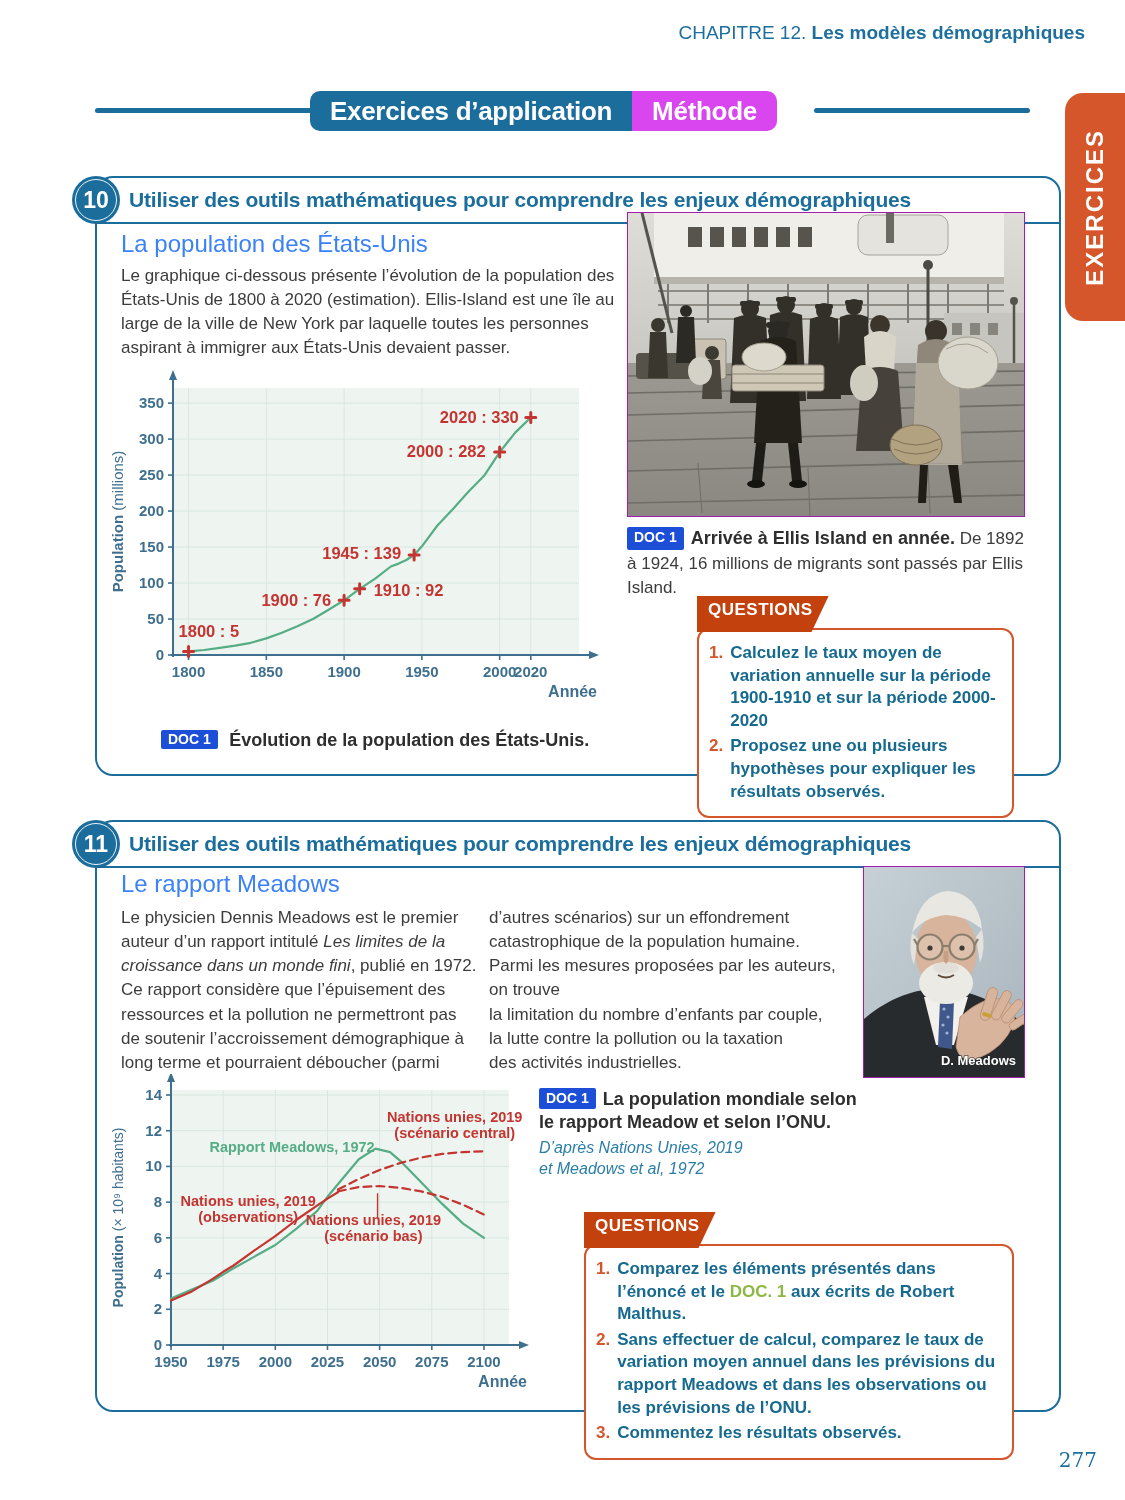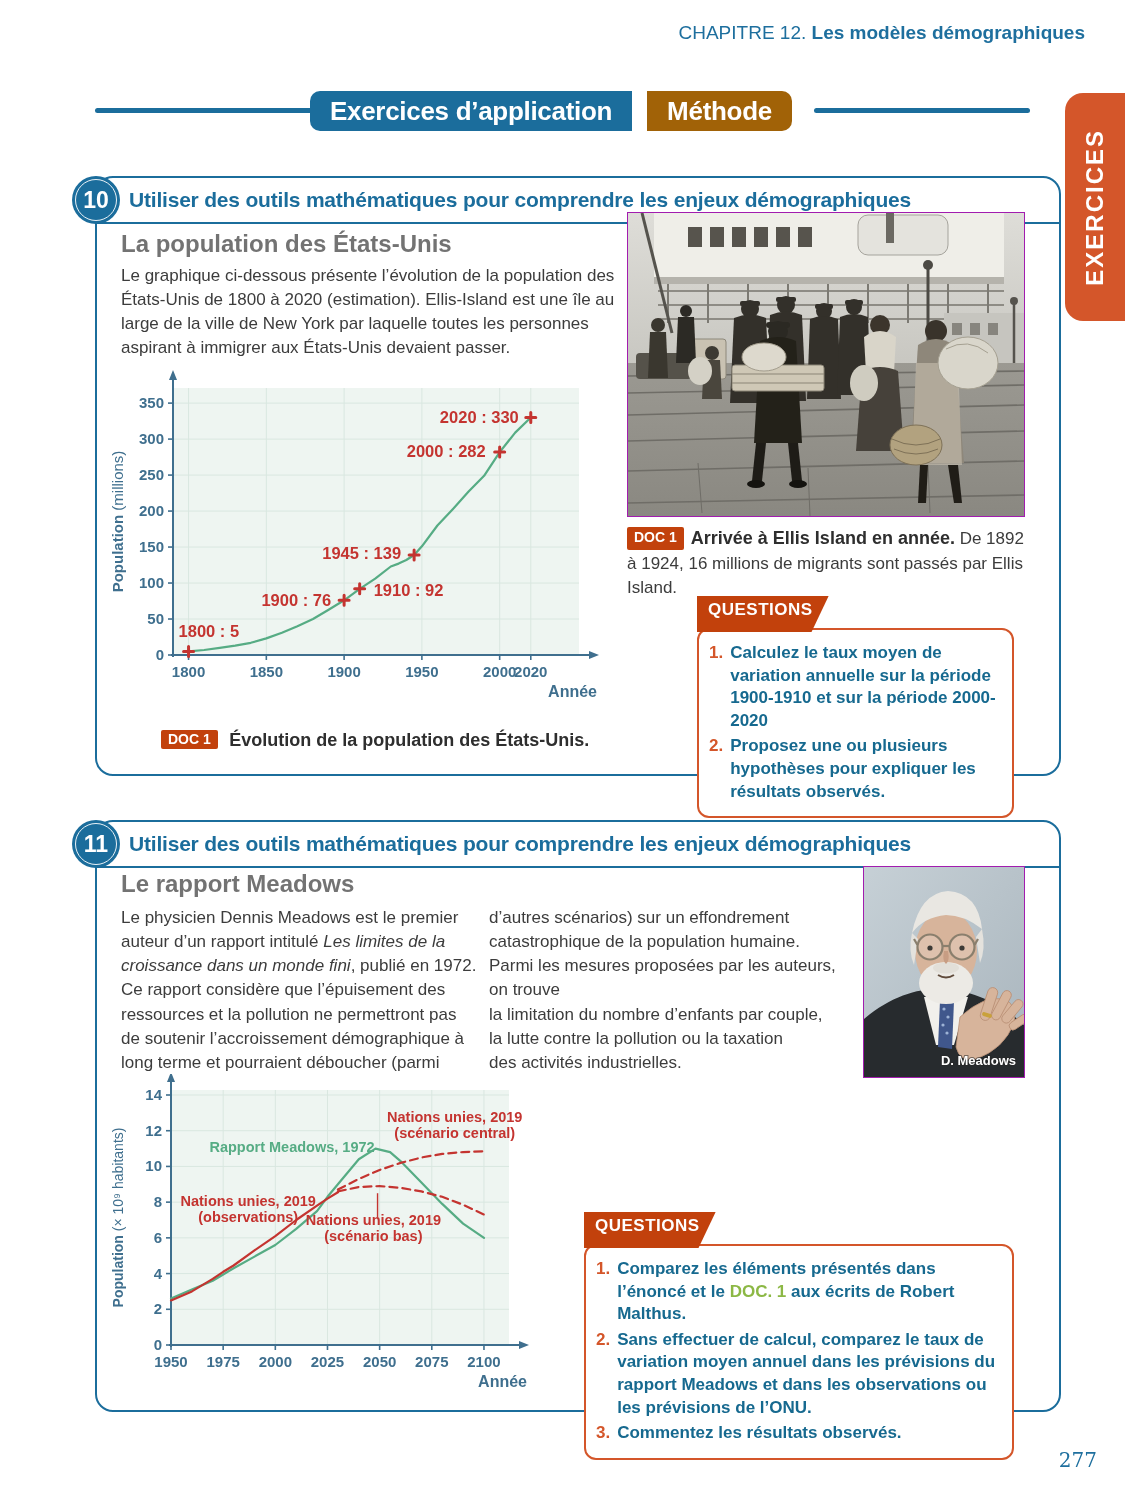--- a/index.html
+++ b/index.html
@@ -4,38 +4,38 @@
 <style>
   html,body{margin:0;padding:0;}
   body{
     width:1125px;height:1500px;position:relative;background:#ffffff;
     font-family:"Liberation Sans","DejaVu Sans",sans-serif;overflow:hidden;color:#3c3c3c;
   }
   
   .chapter-head{position:absolute;top:22px;right:40px;font-size:19px;color:#1e6f9e;}
   .chapter-head .b{font-weight:bold;}
   .banner-line{position:absolute;top:108px;height:5px;background:#1b6d9c;border-radius:3px;}
-  .banner{position:absolute;top:91px;left:310px;height:40px;display:flex;border-radius:10px;overflow:hidden;gap:15px;}
+  .banner{position:absolute;top:91px;left:310px;height:40px;display:flex;border-radius:10px;overflow:hidden;}
   .banner .seg{display:flex;align-items:center;padding:0 20px;color:#fff;font-weight:bold;font-size:26px;letter-spacing:-0.3px;}
   .seg-blue{background:#1b6d9c;}
-  .seg-orange{background:#a16207;}
+  .seg-orange{background:#d946ef;}
   .side-tab{position:absolute;top:93px;right:0;width:60px;height:228px;background:#d4562a;border-radius:18px 0 0 18px;display:flex;align-items:center;justify-content:center;}
   .side-tab span{writing-mode:vertical-rl;transform:rotate(180deg);color:#fff;font-weight:bold;font-size:24px;letter-spacing:2px;}
   
   .exercise-box{position:absolute;left:95px;width:966px;border:2.5px solid #1b6d9c;border-radius:18px;background:#fff;box-sizing:border-box;}
   #ex10{top:176px;height:600px;}
   #ex11{top:820px;height:592px;}
   .ex-titlebar{height:44px;border-bottom:2.5px solid #1b6d9c;display:flex;align-items:center;padding-left:32px;color:#1b6d9c;font-weight:bold;font-size:21px;letter-spacing:-0.2px;}
   .ex-badge{position:absolute;left:-25px;top:-2px;width:48px;height:48px;background:#1b6d9c;border-radius:50%;color:#fff;font-weight:bold;font-size:23px;display:flex;align-items:center;justify-content:center;z-index:3;}
   .ex-badge::after{content:'';position:absolute;inset:3px;border:1.6px solid rgba(255,255,255,.9);border-radius:50%;}
-  .subtitle{position:absolute;color:#737373;font-weight:bold;font-size:24px;}
+  .subtitle{position:absolute;color:#3b82f6;font-weight:normal;font-size:24px;}
   .intro{position:absolute;font-size:17px;line-height:1.42;color:#3c3c3c;}
   .pre-line{white-space:pre-line;}
   .src{font-style:italic;color:#2a7ea7;font-size:16px;}
-  .doc-badge{display:inline-block;background:#c2410c;color:#fff;font-weight:bold;font-size:14px;padding:1px 7px 2px;border-radius:2px;margin-right:7px;vertical-align:2px;}
+  .doc-badge{display:inline-block;background:#1d4ed8;color:#fff;font-weight:bold;font-size:14px;padding:1px 7px 2px;border-radius:2px;margin-right:7px;vertical-align:2px;}
   .caption-bold{font-weight:bold;font-size:18px;color:#2e2e2e;}
   .photo{position:absolute;border:1px solid #a21caf;overflow:hidden;}
   .photo svg{display:block;}
   
   .questions{position:absolute;}
   .q-badge{display:inline-block;background:#c2410c;color:#fff;font-weight:bold;font-size:17px;letter-spacing:.5px;padding:4px 16px 12px 11px;clip-path:polygon(0 0,100% 0,87% 100%,0 100%);position:relative;z-index:2;}
   .q-box{border:2px solid #d4562a;border-radius:12px;margin-top:-4px;padding:12px 12px 10px 10px;background:#fff;}
   .q-box ol{list-style:none;margin:0;padding:0;}
   .q-box li{display:flex;gap:7px;margin-bottom:3px;}
   .q-num{color:#d4562a;font-weight:800;font-size:17px;line-height:1.33;}
@@ -417,20 +417,25 @@
         <polyline points="228.9,117.4 249.8,113.0 270.6,112.1 291.5,113.9 312.4,117.4 333.2,122.8 354.1,130.8 375.0,140.6" fill="none" stroke="#c43430" stroke-width="2.2" stroke-linejoin="round" stroke-linecap="round" stroke-dasharray="8 5"></polyline>
         <text x="183.01234567901236" y="78.14285714285711" text-anchor="middle" font-size="14.5" font-weight="700" fill="#56ac84"><tspan x="183.01234567901236" dy="0">Rapport Meadows, 1972</tspan></text>
         <text x="139.19753086419752" y="131.7142857142857" text-anchor="middle" font-size="14.5" font-weight="700" fill="#c43430"><tspan x="139.19753086419752" dy="0">Nations unies, 2019</tspan><tspan x="139.19753086419752" dy="16">(observations)</tspan></text>
         <text x="264.3827160493827" y="151.35714285714283" text-anchor="middle" font-size="14.5" font-weight="700" fill="#c43430"><tspan x="264.3827160493827" dy="0">Nations unies, 2019</tspan><tspan x="264.3827160493827" dy="16">(scénario bas)</tspan></text>
         <text x="345.75308641975306" y="47.78571428571428" text-anchor="middle" font-size="14.5" font-weight="700" fill="#c43430"><tspan x="345.75308641975306" dy="0">Nations unies, 2019</tspan><tspan x="345.75308641975306" dy="16">(scénario central)</tspan></text>
         <line x1="268.55555555555554" y1="119.21428571428572" x2="268.55555555555554" y2="143.32142857142856" stroke="#c43430" stroke-width="1.4"></line>
         <text transform="rotate(-90 14 143.5)" x="14" y="143.5" text-anchor="middle" font-size="14" fill="#3f6f8e"><tspan font-weight="800">Population </tspan><tspan font-weight="400">(× 10⁹ habitants)</tspan></text>
         <text x="418" y="313" text-anchor="end" font-size="16" font-weight="800" fill="#3f6f8e">Année</text>
       </svg></div>
 
+  <div style="position:absolute;left:442px;top:266px;width:330px;line-height:1.3;">
+    <span class="doc-badge">DOC 1</span><span class="caption-bold">La population mondiale selon le rapport Meadow et selon l’ONU.</span>
+    <div class="src pre-line" style="margin-top:3px;">D’après Nations Unies, 2019
+et Meadows et al, 1972</div>
+  </div>
 
   <div class="questions" style="left:487px;top:390px;width:430px;">
     <div class="q-badge">QUESTIONS</div>
     <div class="q-box">
       <ol>
         <li>
           <span class="q-num">1.</span>
           <span class="q-text"><span>Comparez les éléments présentés dans l’énoncé et le </span><span class="q-doc">DOC. 1</span><span> aux écrits de Robert Malthus.</span></span>
         </li>
         <li>

